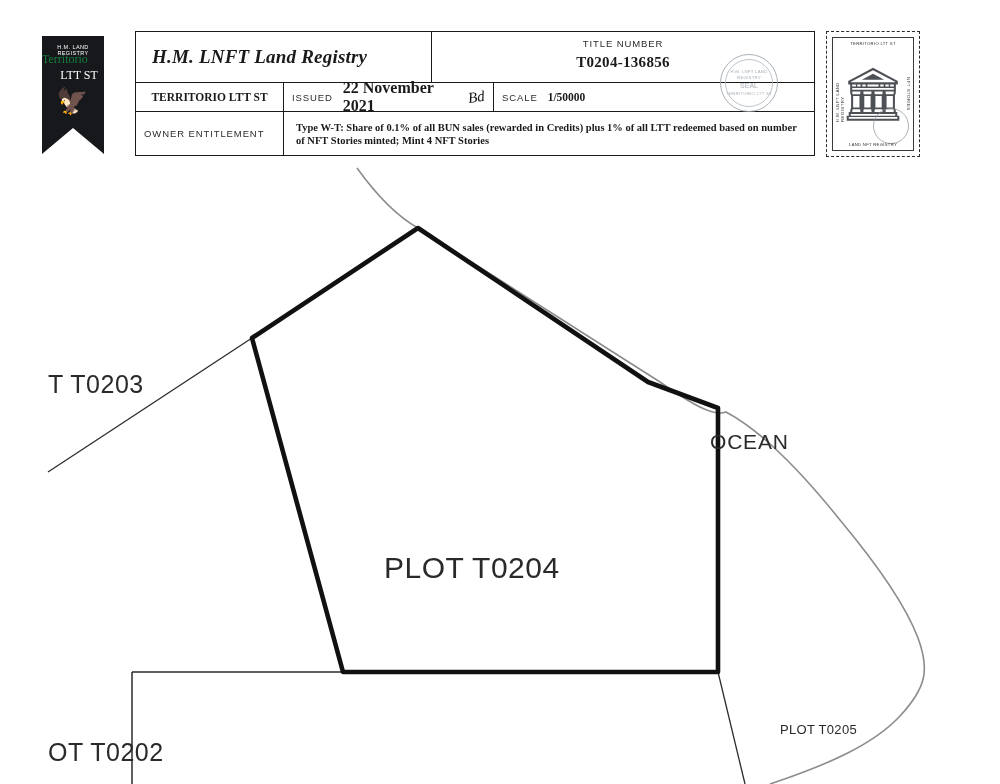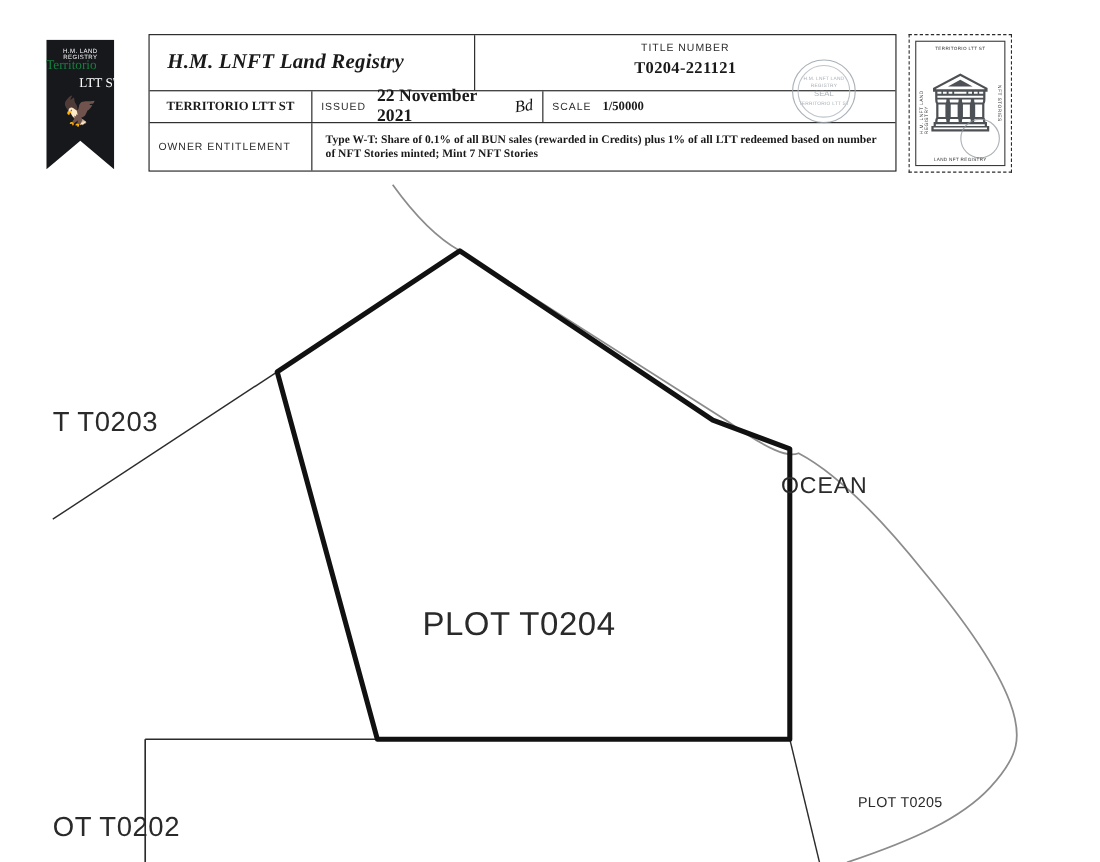--- a/index.html
+++ b/index.html
@@ -58,21 +58,21 @@
     left: 6px;
     width: 85px;
     text-align: left;
     color: #15803d;
     font-family: "Liberation Serif", serif;
     font-size: 12px;
   }
   #registry-banner .banner-lttst {
     position: absolute;
     top: 38px;
-    left: 24px;
+    left: 12px;
     width: 62px;
     text-align: center;
     color: #ffffff;
     font-family: "Liberation Serif", serif;
     font-size: 12px;
   }
   #registry-banner .banner-crest {
     position: absolute;
     top: 56px;
     left: 6px;
@@ -356,21 +356,21 @@
   </div>
 
   <div id="title-table">
 
     <div class="tt-row r1">
       <div class="cell bordered-right" id="cell-registry-name">
         <span id="registry-name-text">H.M. LNFT Land Registry</span>
       </div>
       <div class="cell" id="cell-title-number">
         <div class="field-label" id="title-number-label">TITLE NUMBER</div>
-        <div id="title-number-value">T0204-221121</div>
+        <div id="title-number-value">T0204-136856</div>
         <div id="registry-seal">
           <div class="seal-inner">
             <div class="seal-top">H.M. LNFT LAND REGISTRY</div>
             <div class="seal-mid">SEAL</div>
             <div class="seal-top">TERRITORIO LTT ST</div>
           </div>
         </div>
       </div>
     </div>
 
@@ -387,21 +387,21 @@
         <span class="field-label">SCALE</span>
         <span id="scale-value">1/50000</span>
       </div>
     </div>
 
     <div class="tt-row r3">
       <div class="cell bordered-right" id="cell-owner-label">
         <span class="field-label">OWNER ENTITLEMENT</span>
       </div>
       <div class="cell" id="cell-owner-value">
-        <span id="owner-entitlement-value">Type W-T: Share of 0.1% of all BUN sales (rewarded in Credits) plus 1% of all LTT redeemed based on number of NFT Stories minted; Mint 7 NFT Stories</span>
+        <span id="owner-entitlement-value">Type W-T: Share of 0.1% of all BUN sales (rewarded in Credits) plus 1% of all LTT redeemed based on number of NFT Stories minted; Mint 4 NFT Stories</span>
       </div>
     </div>
 
   </div>
 
   <div id="postage-stamp">
     <div class="stamp-inner">
       <div class="stamp-text-top">TERRITORIO LTT ST</div>
       <div class="stamp-text-left">H.M. LNFT LAND REGISTRY</div>
       <div class="stamp-text-right">NFT STORIES</div>

